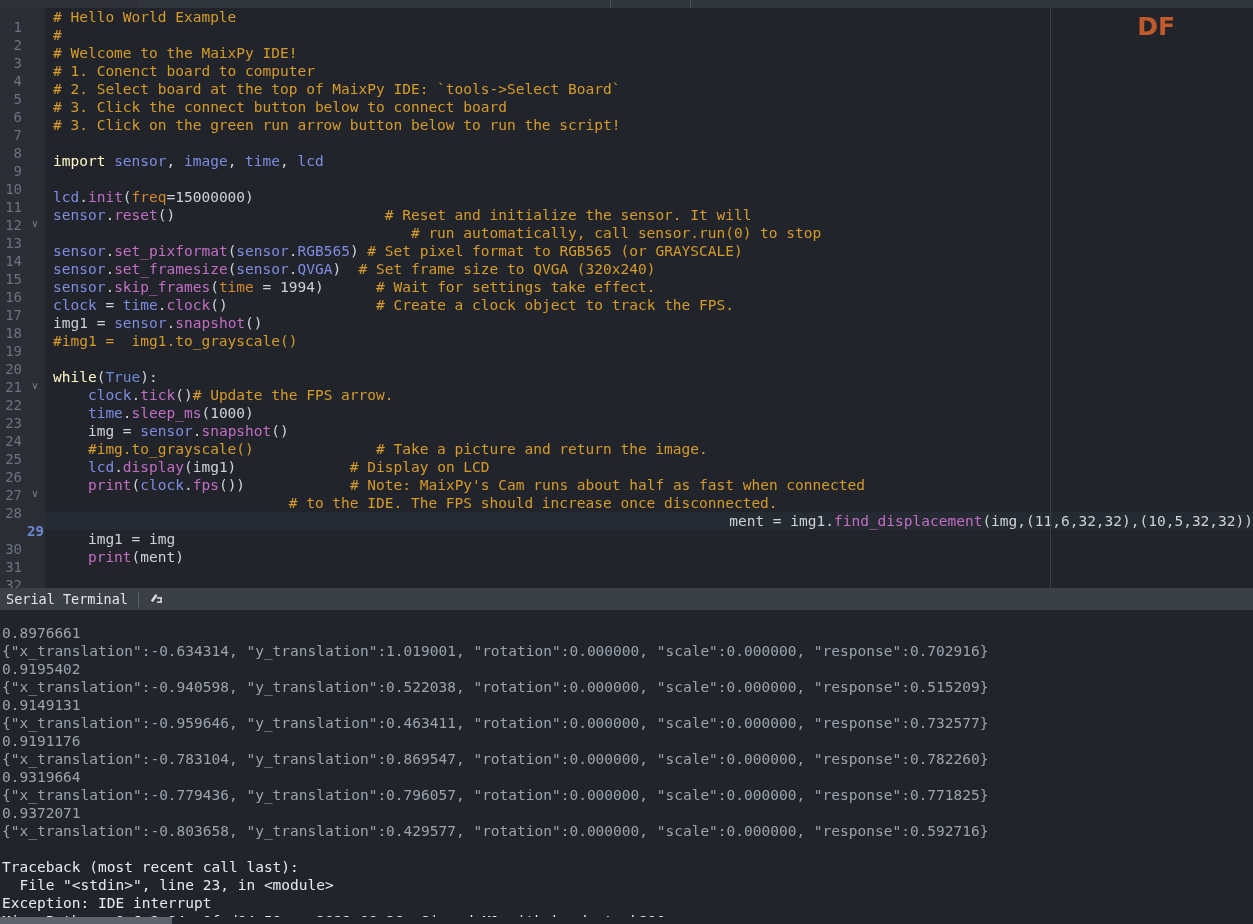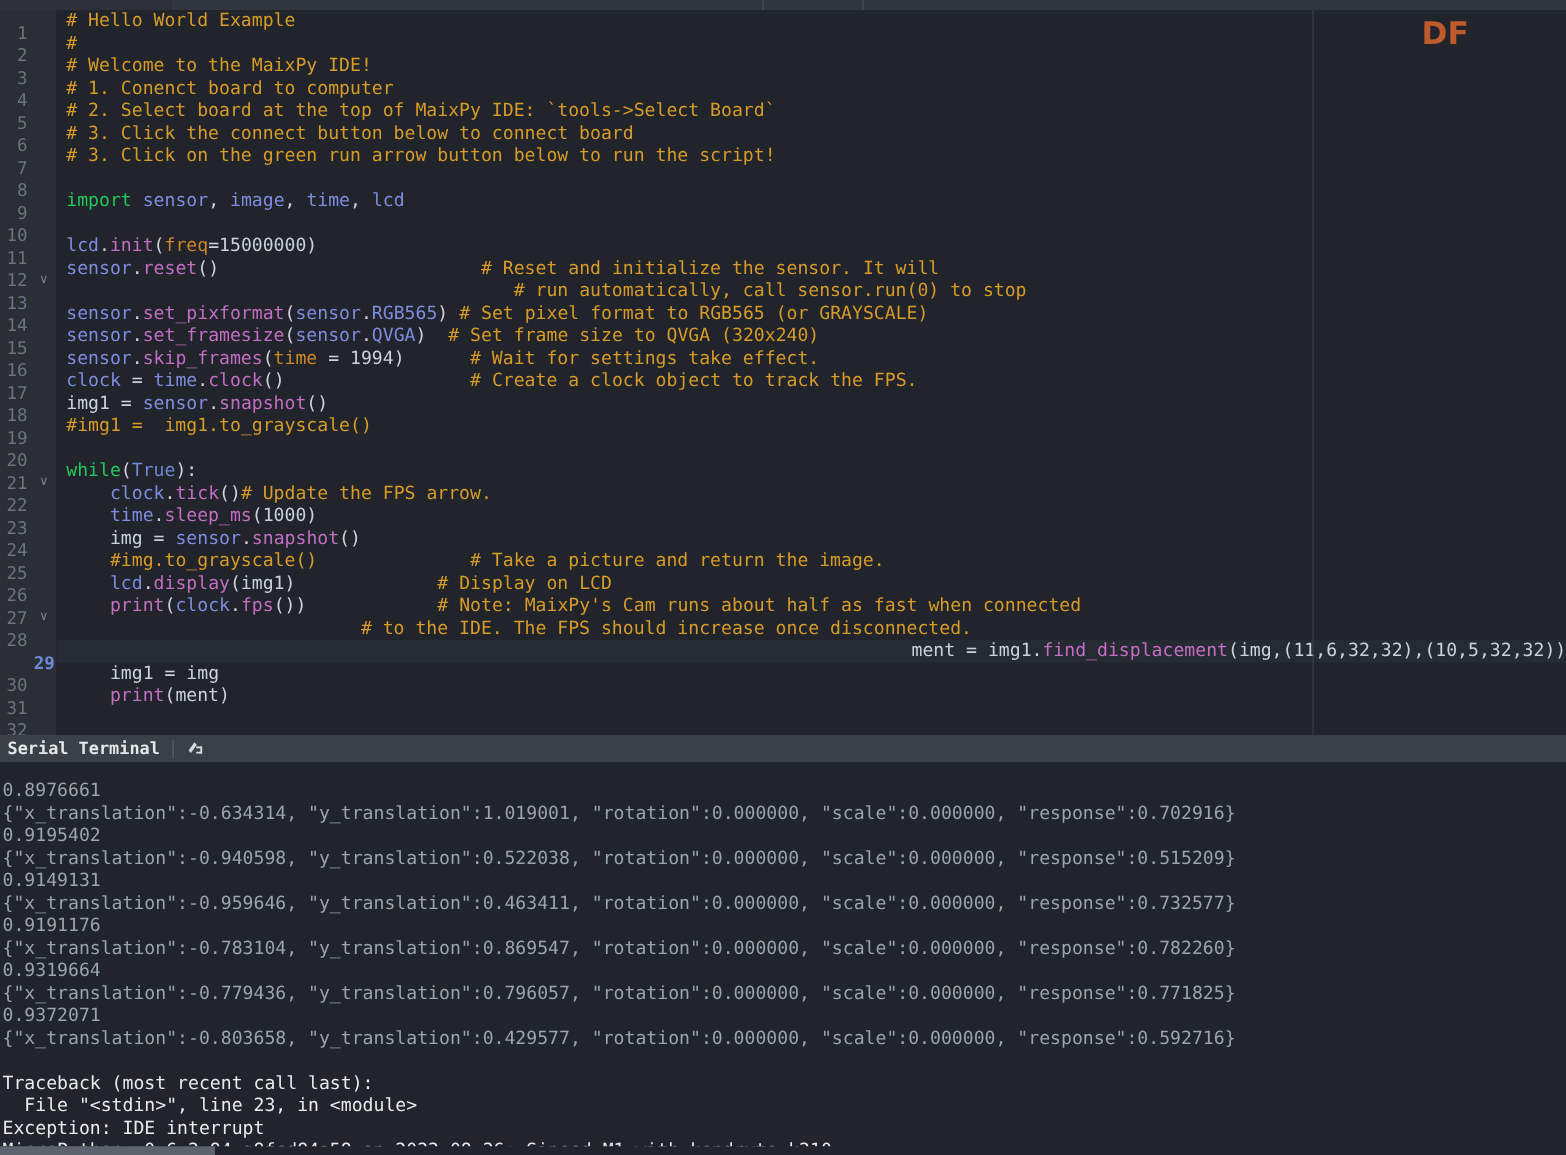--- a/index.html
+++ b/index.html
@@ -58,32 +58,32 @@
     position:absolute;left:1050px;top:0;bottom:0;width:1px;background:#3a3e46;z-index:3;
   }
   .watermark{
     position:absolute;right:78px;top:4px;font-size:25px;font-weight:bold;
     color:#bf5a2a;font-family:"DejaVu Sans","Liberation Sans",sans-serif;
     letter-spacing:0px;z-index:4;
   }
 
   
   .t-com {color:#d79b28;}
-  .t-kw  {color:#22c55e;}
+  .t-kw  {color:#fef9c3;}
   .t-mod {color:#7f8ce0;}
   .t-fn  {color:#c36ec4;}
   .t-attr{color:#7f8ce0;}
   .t-arg {color:#d0872a;}
   .t-pl  {color:#cdd2d8;}
   .t-bi  {color:#6d8ad8;}
 
   
   .term-header{
     flex:0 0 22px;height:22px;background:#3b3f46;display:flex;align-items:center;
-    padding-left:4px;box-sizing:border-box;font-weight:bold;
+    padding-left:4px;box-sizing:border-box;
   }
   .term-header .title{
     font-size:13.5px;color:#e3e6ea;line-height:22px;
     font-family:"DejaVu Sans Mono","Liberation Mono",monospace;padding:0 8px 0 2px;
   }
   .term-header .vsep{width:1px;height:15px;background:#5a6069;margin:0 8px 0 2px;}
   .term-header .icon-btn{
     width:20px;height:18px;display:flex;align-items:center;justify-content:center;
   }
   .term-body{

